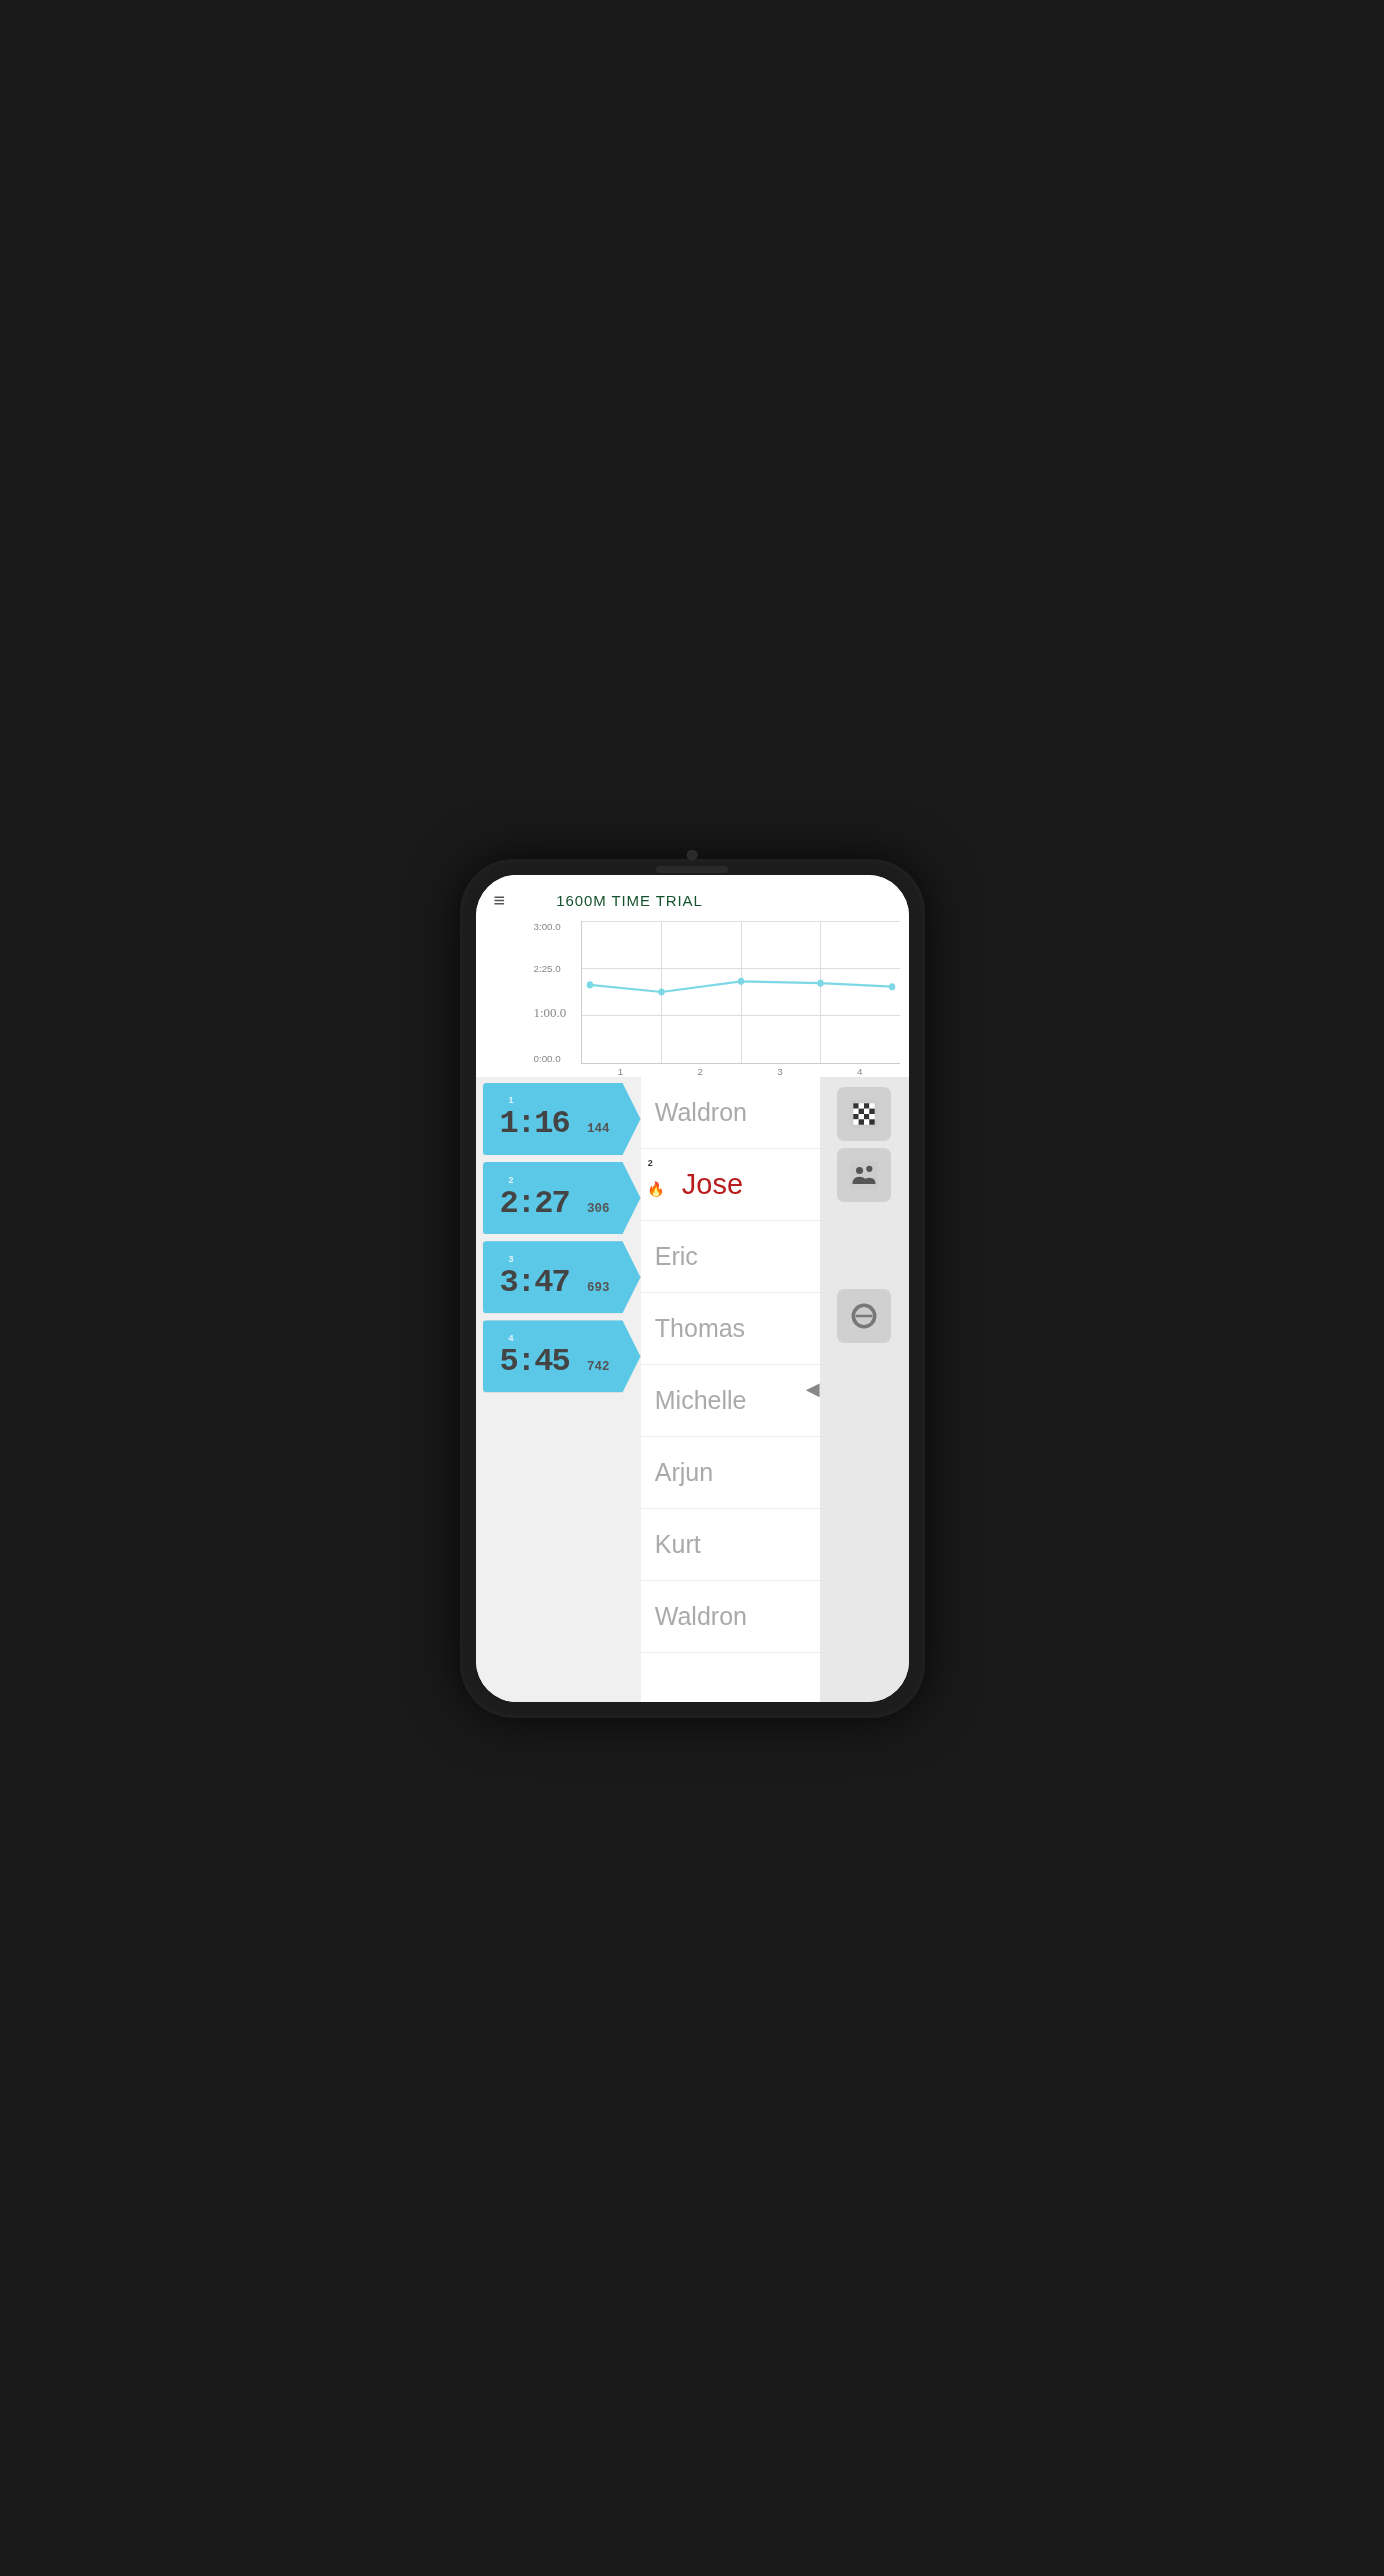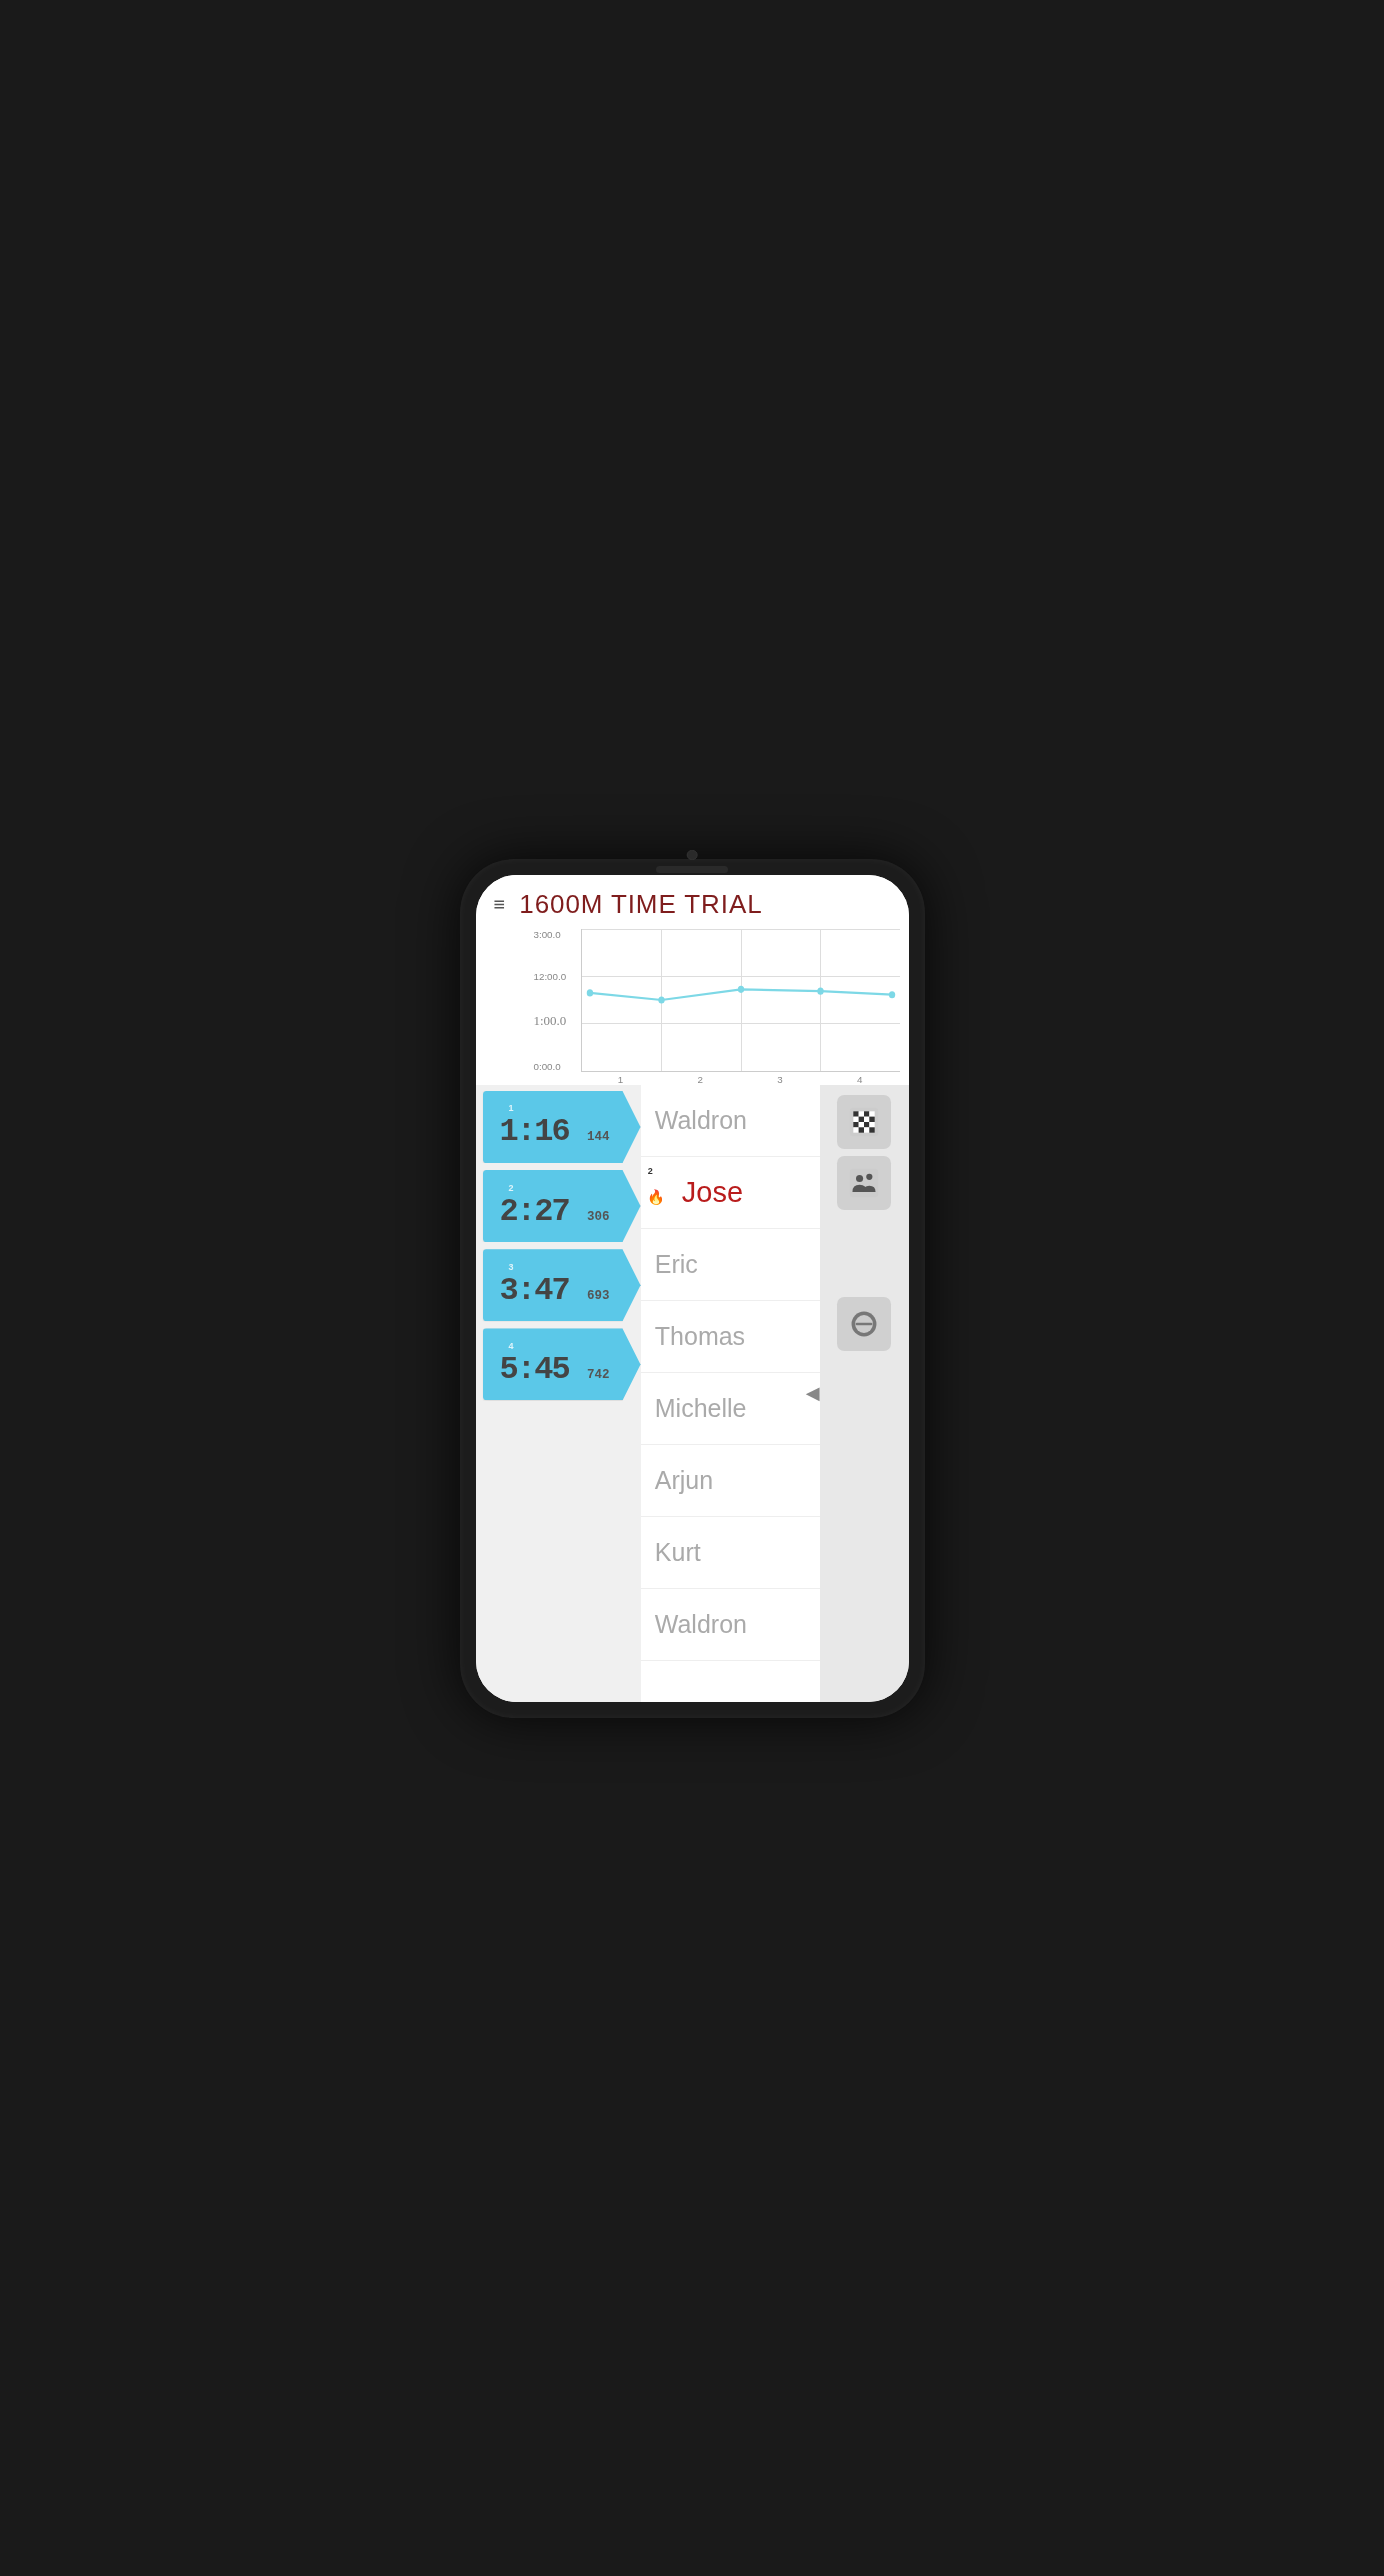--- a/index.html
+++ b/index.html
@@ -75,24 +75,25 @@
     }
 
     .menu-icon {
       font-size: 19.7px;
       color: #555;
       margin-right: 14.3px;
       cursor: pointer;
     }
 
     .header-title {
-      font-size: 26px;
+      font-size: 15px;
       font-weight: 300;
-      color: #7f1d1d;
+      color: #14532d;
       letter-spacing: 0.9px;
+      margin-left: 37px;
     }
 
     
     .chart-container {
       padding: 0 9px;
       background: #fff;
     }
 
     .chart-outer {
       display: flex;
@@ -255,21 +256,21 @@
         <div class="header-title">1600M TIME TRIAL</div>
       </div>
 
       <div class="chart-container">
         <div class="chart-outer">
           <div style="position:relative; width: 100%;">
             <div style="display:flex; align-items:stretch;">
 
               <div style="display:flex; flex-direction:column; justify-content:space-between; width:47px; height:143px; flex-shrink:0;">
                 <span style="font-size:9.8px; color:#888;">3:00.0</span>
-                <span style="font-size:9.8px; color:#888;">12:00.0</span>
+                <span style="font-size:9.8px; color:#888;">2:25.0</span>
                 <span style="font-size:13px; color:#888;font-family:Liberation Serif, serif;">1:00.0</span>
                 <span style="font-size:9.8px; color:#888;">0:00.0</span>
               </div>
 
               <div style="flex:1; height:143px; border-left:0.9px solid #ccc; border-bottom:0.9px solid #ccc; position:relative; background:#fff;">
 
                 <div style="position:absolute; top:0; left:0; right:0; height:0.9px; background:#ddd;"></div>
                 <div style="position:absolute; top:33%; left:0; right:0; height:0.9px; background:#ddd;"></div>
                 <div style="position:absolute; top:66%; left:0; right:0; height:0.9px; background:#ddd;"></div>
 

